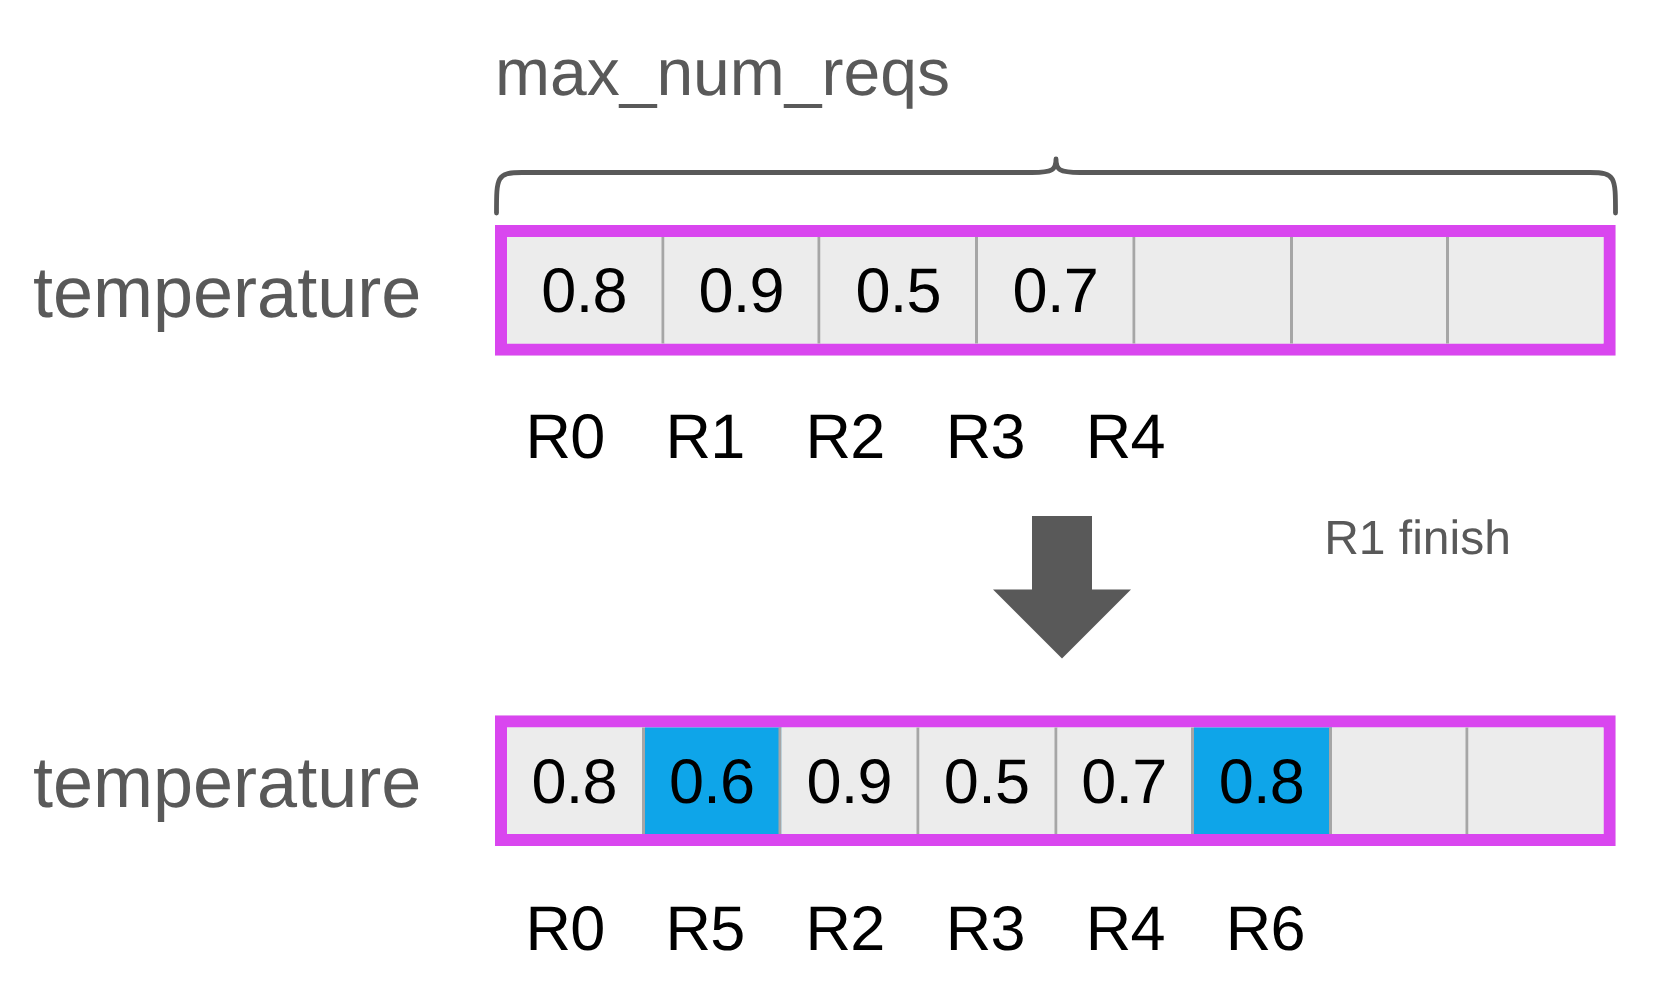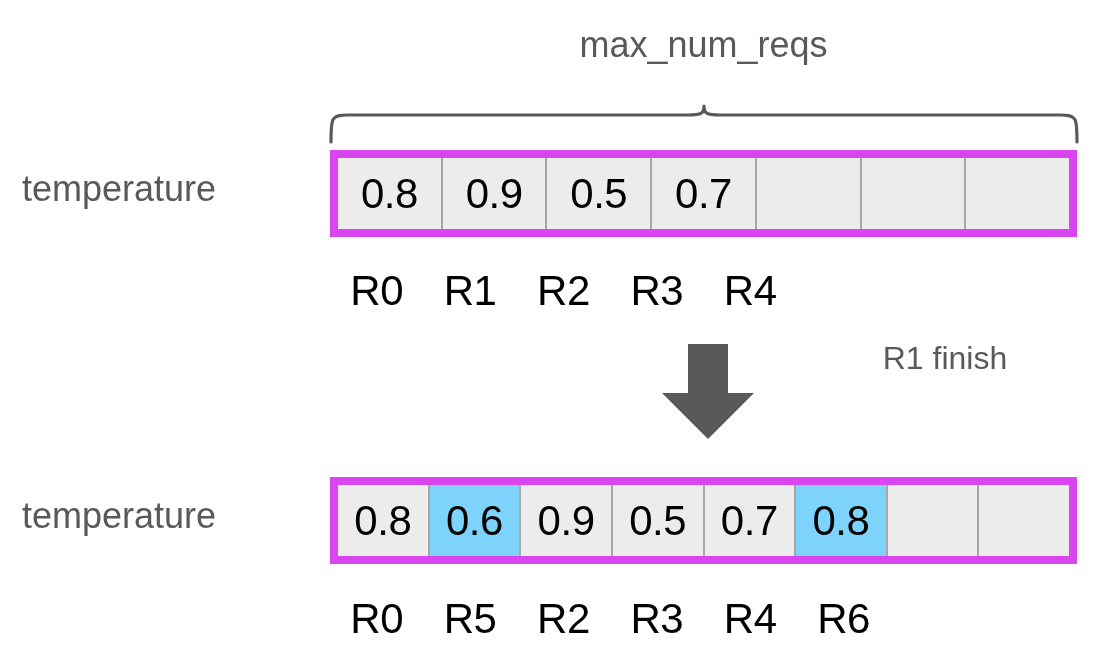--- a/index.html
+++ b/index.html
@@ -22,41 +22,40 @@
     width: 1110px;
     height: 656px;
   }
 
   
   .brace-title {
     position: absolute;
     left: 330px;
     top: 24px;
     width: 747px;
-    text-align: center;
-    font-size: 36px;
+    font-size: 44px;
     color: #595959;
     letter-spacing: 0px;
     white-space: nowrap;
   }
 
   
   .brace-wrap {
     position: absolute;
     left: 326px;
     top: 104px;
     width: 756px;
     height: 40px;
   }
   .brace-wrap svg { display: block; }
 
   
   .row-label {
     position: absolute;
-    font-size: 36px;
+    font-size: 48px;
     color: #595959;
     white-space: nowrap;
     text-align: left;
   }
   .row-label.top  { left: 22px; top: 168px; }
   .row-label.bottom { left: 22px; top: 495px; }
 
   
   .array {
     position: absolute;
@@ -78,21 +77,21 @@
     display: flex;
     align-items: center;
     justify-content: center;
     font-size: 42px;
     color: #000000;
     background: #ececec;
     line-height: 1;
     letter-spacing: -0.5px;
   }
   .cell:last-child { border-right: none; }
-  .cell.highlight { background: #7dd3fc; }
+  .cell.highlight { background: #0ea5e9; }
   .cell.empty { color: transparent; }
 
   
   .idrow {
     position: absolute;
     left: 330px;
     width: 747px;
     height: 46px;
     display: flex;
   }

